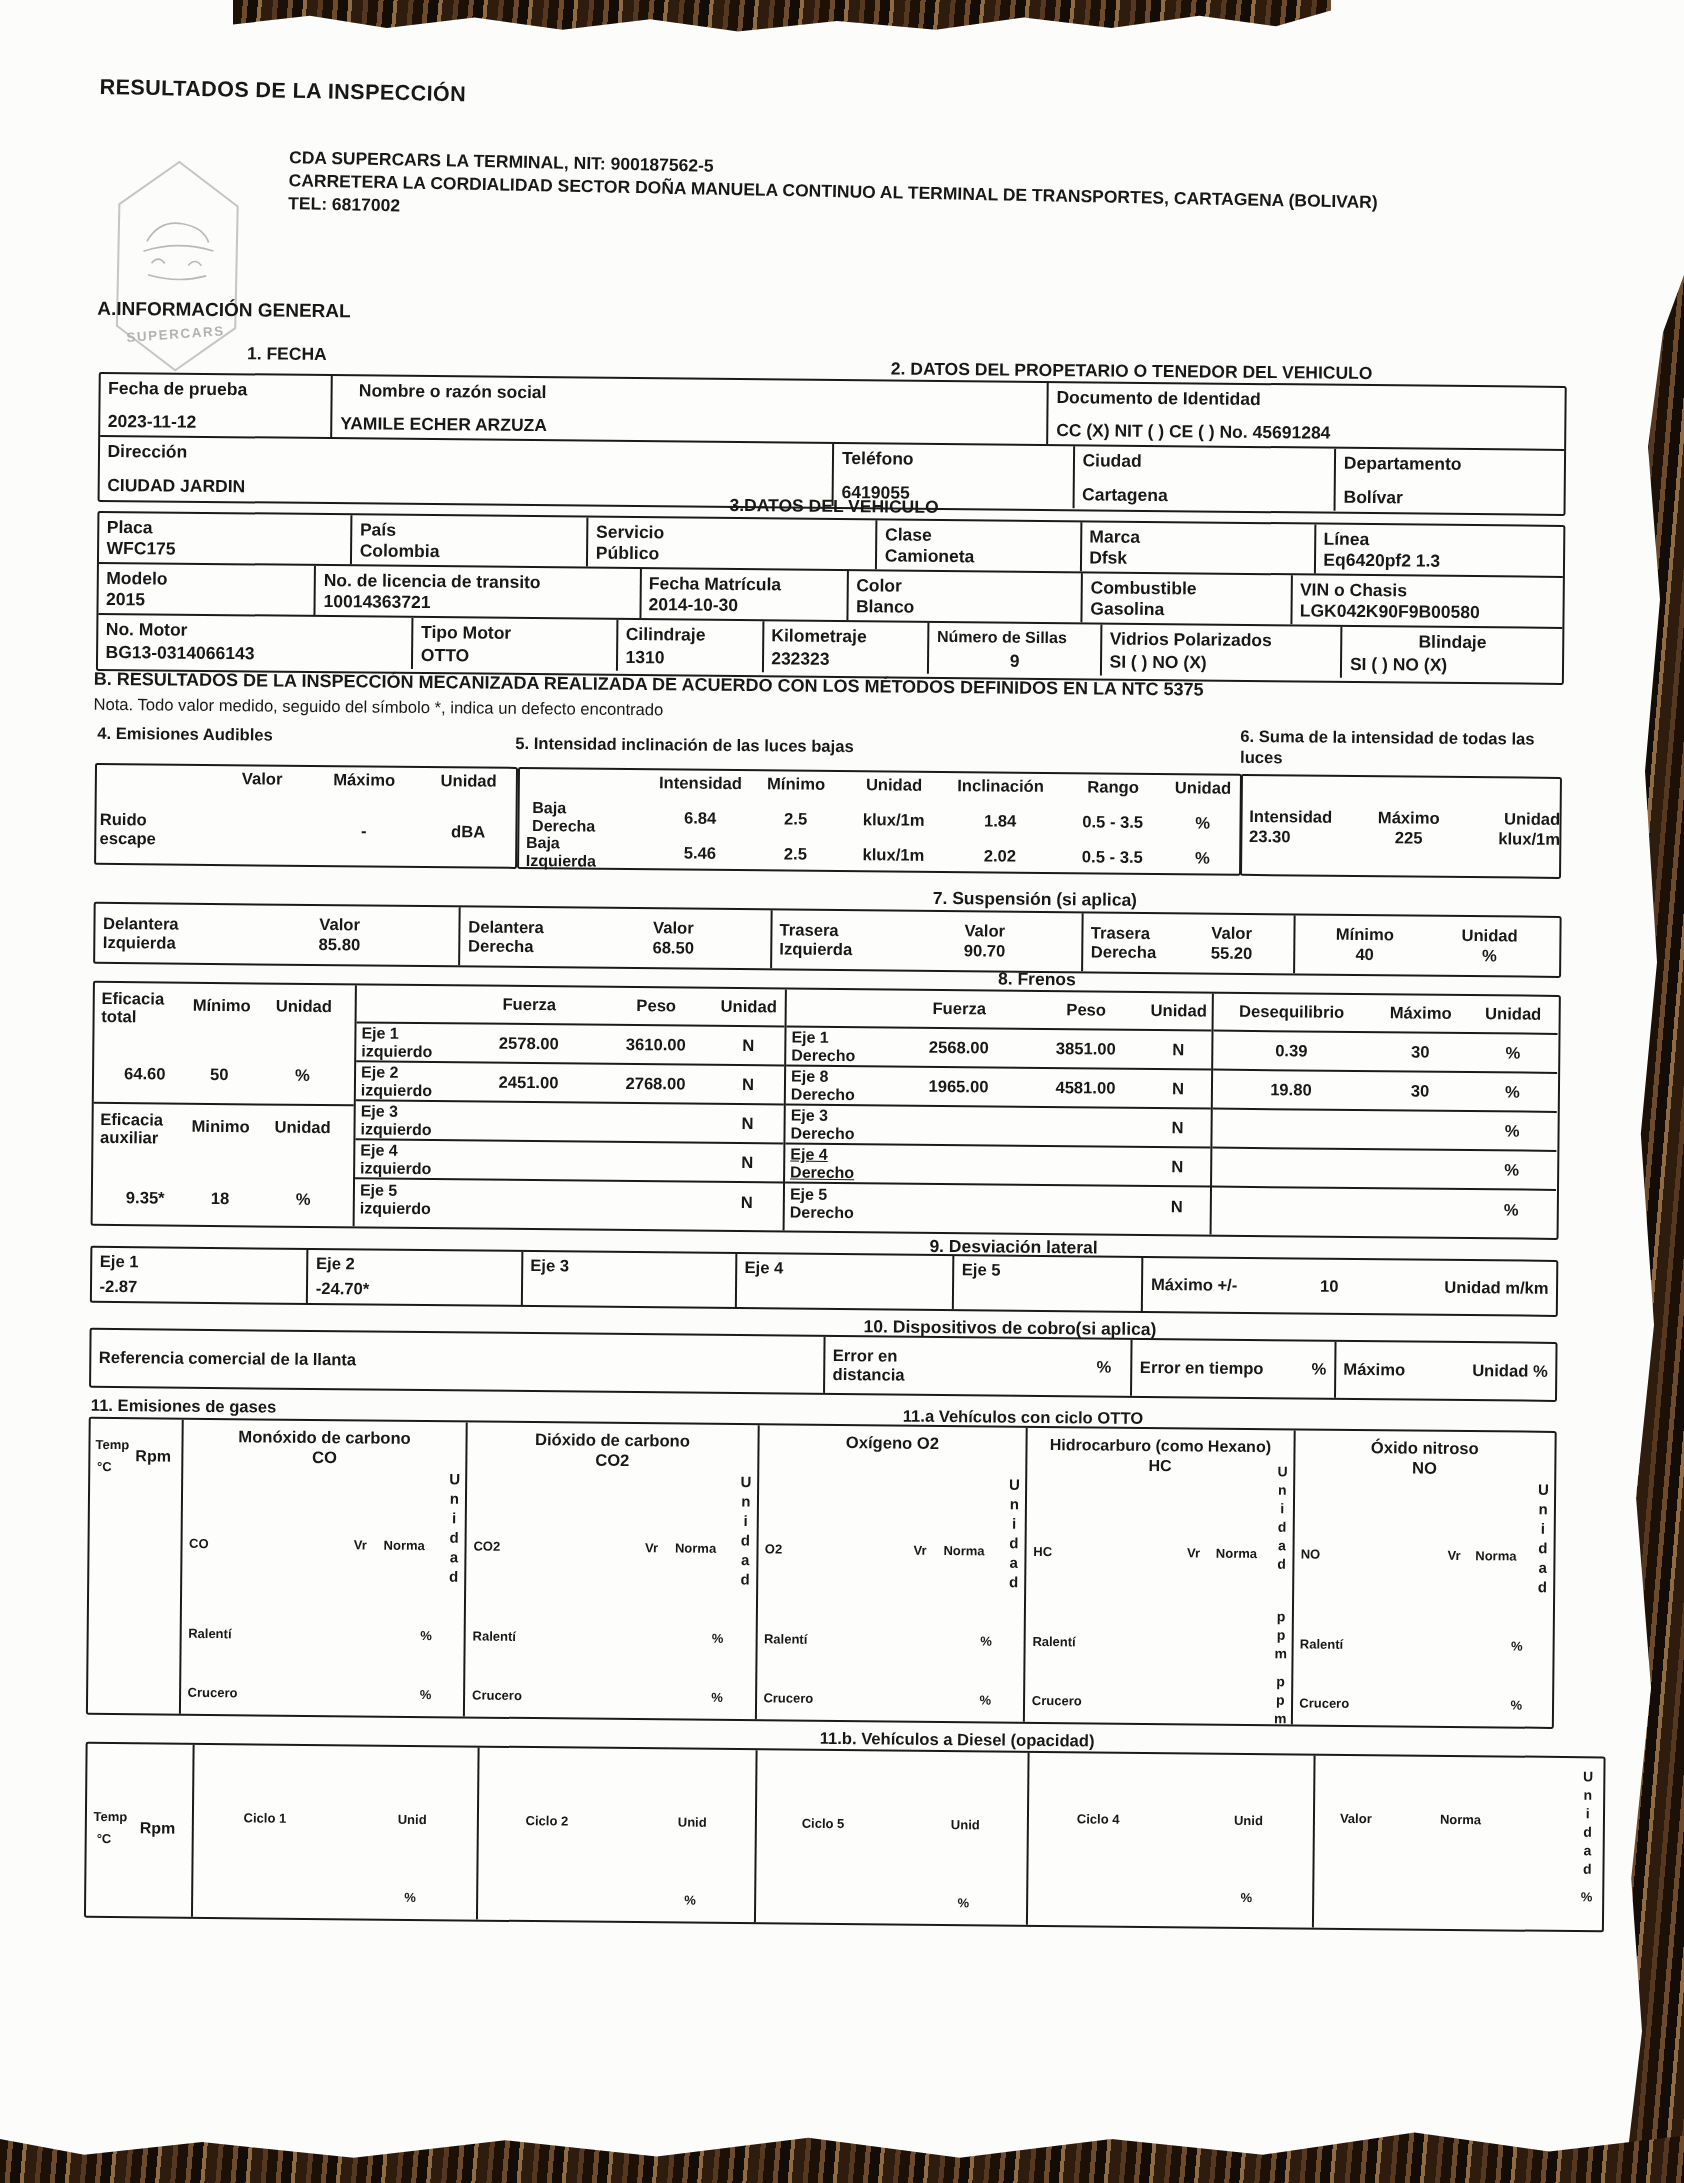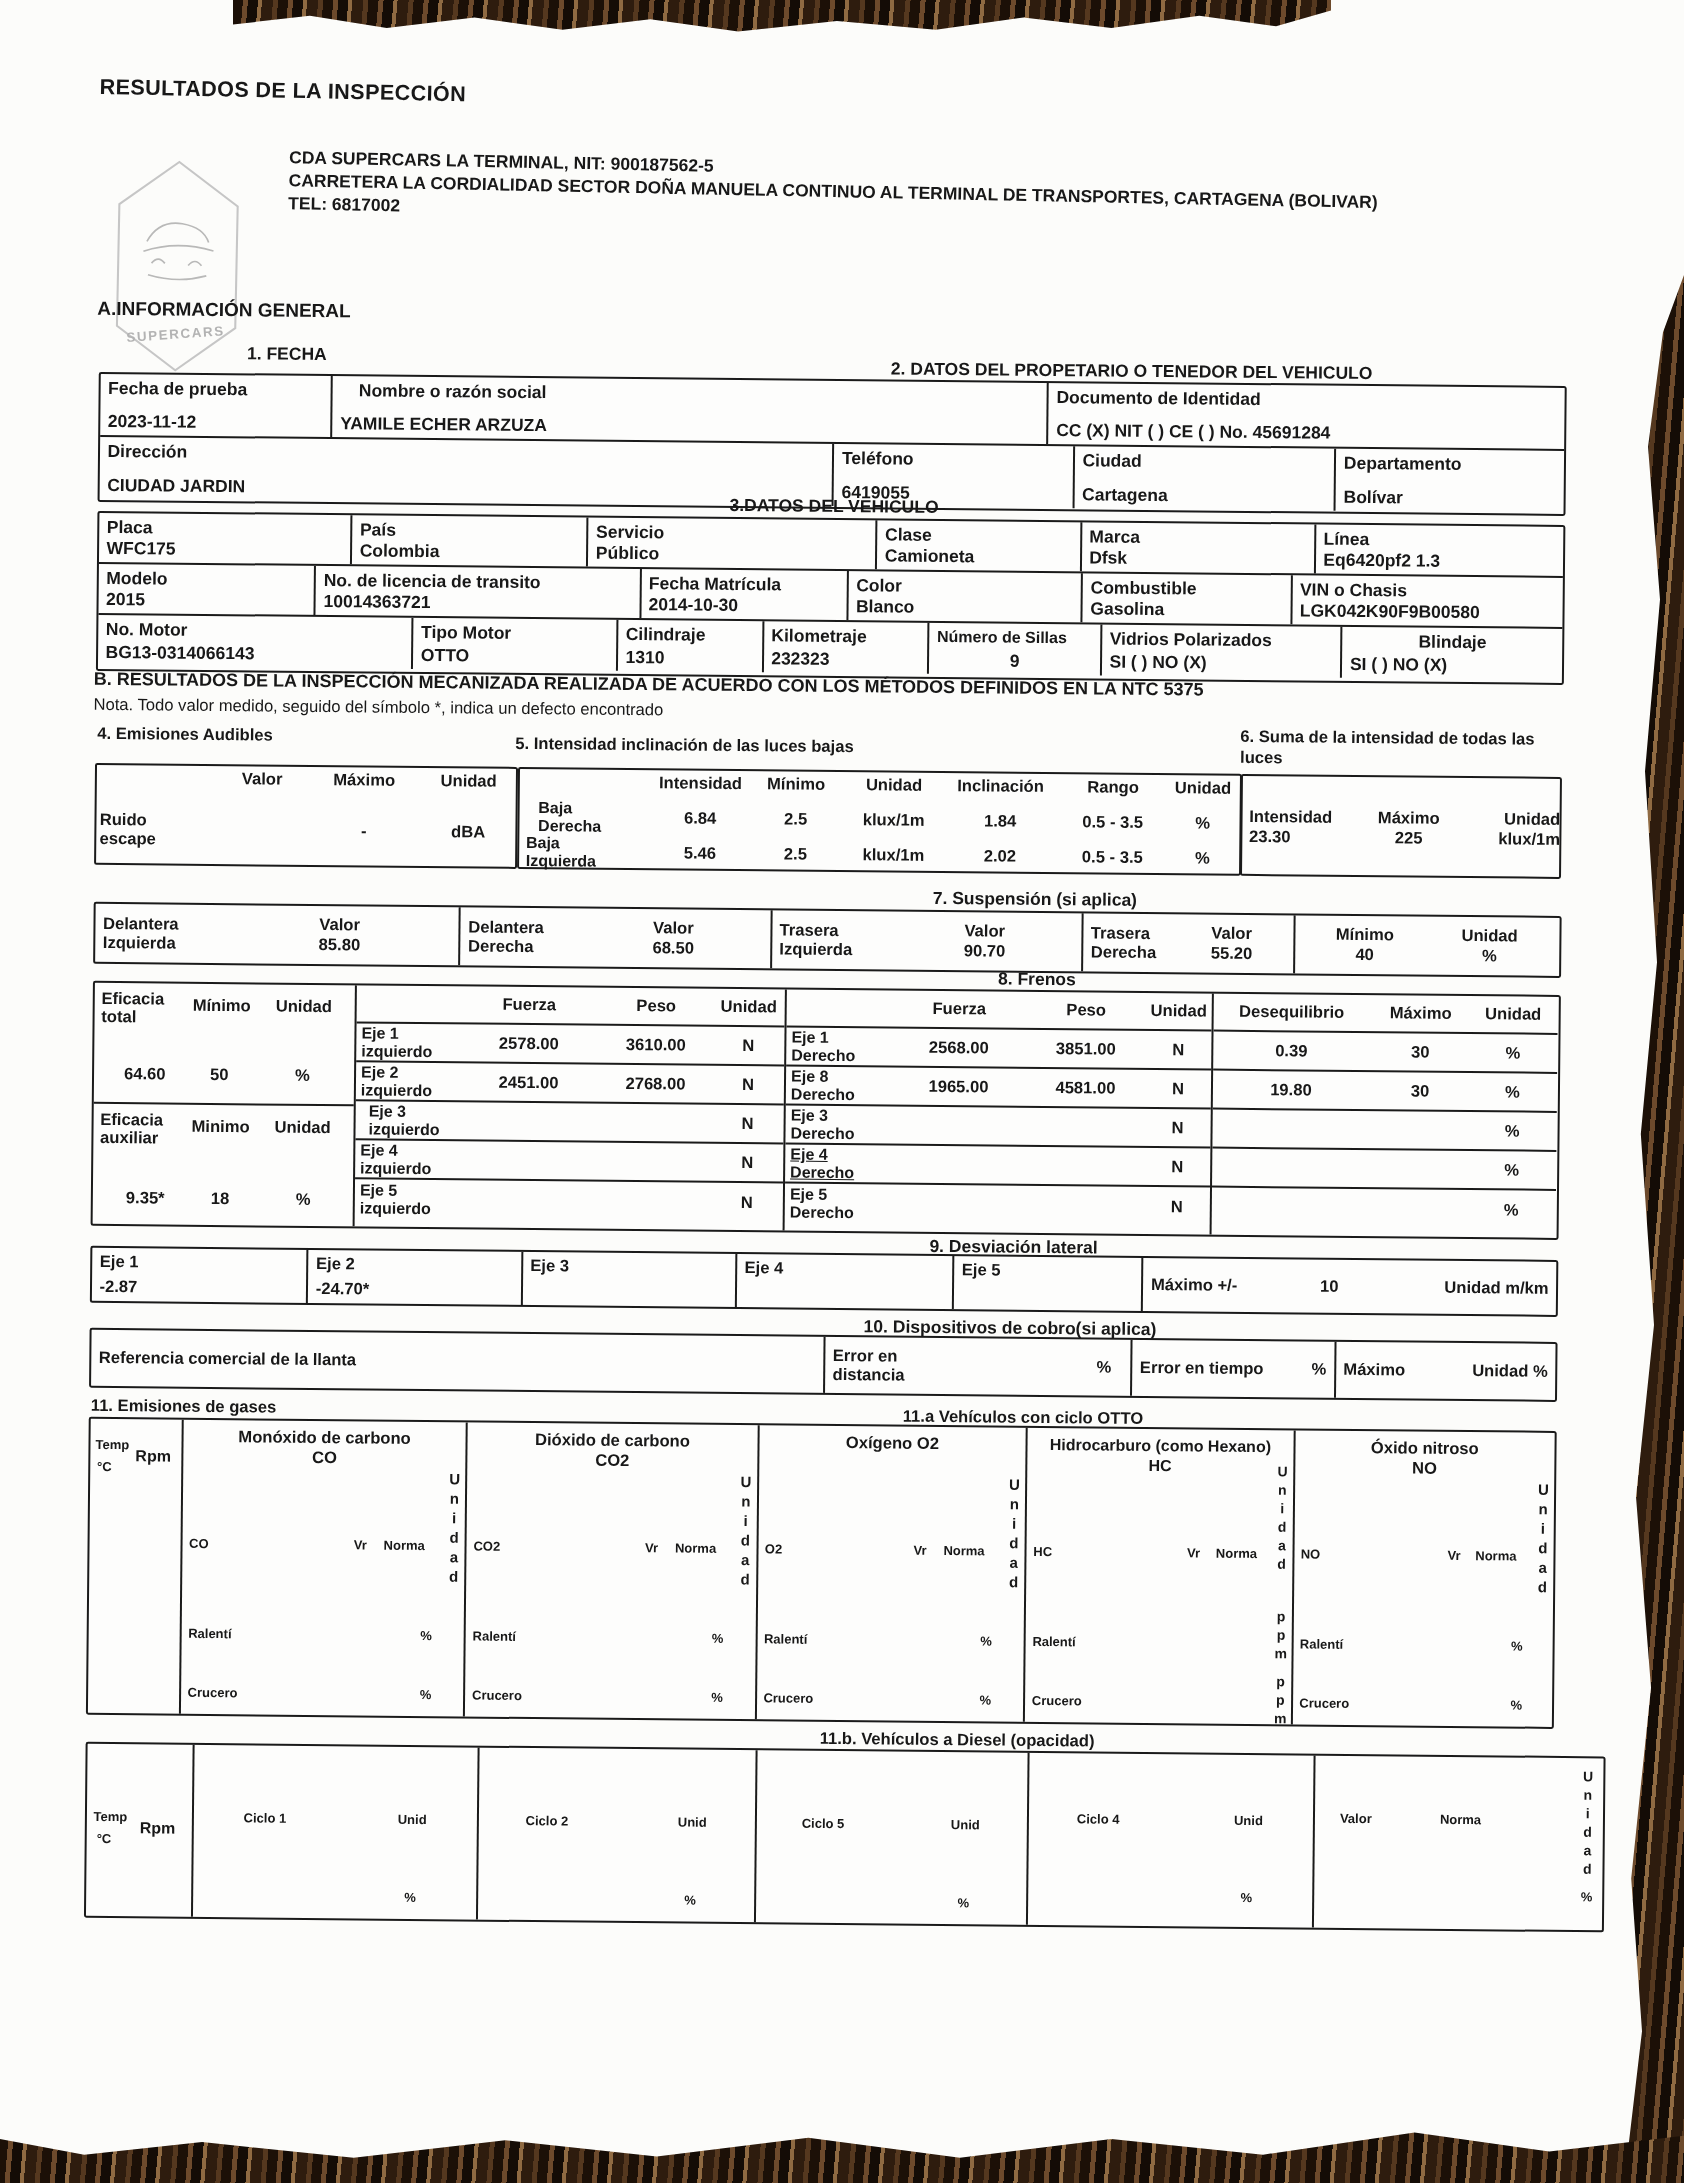--- a/index.html
+++ b/index.html
@@ -227,21 +227,21 @@
     <div class="tbl" style="left:523px;top:770px;width:724px;height:102px;">
       <div class="g5">
         <div></div>
         <div class="gh">Intensidad</div>
         <div class="gh">Mínimo</div>
         <div class="gh">Unidad</div>
         <div class="gh">Inclinación</div>
         <div class="gh">Rango</div>
         <div class="gh">Unidad</div>
 
-        <div class="t19" style="align-self:center;width:79px;padding-left:17px;">Baja Derecha</div>
+        <div class="t19" style="align-self:center;width:79px;padding-left:11px;">Baja Derecha</div>
         <div class="gv">6.84</div>
         <div class="gv">2.5</div>
         <div class="gv">klux/1m</div>
         <div class="gv">1.84</div>
         <div class="gv">0.5 - 3.5</div>
         <div class="gv">%</div>
 
         <div class="t19" style="align-self:center;width:79px;padding-left:5px;">Baja Izquierda</div>
         <div class="gv">5.46</div>
         <div class="gv">2.5</div>
@@ -342,21 +342,21 @@
           <div class="t20 ctr">3610.00</div>
           <div class="t20 ctr">N</div>
         </div>
         <div class="fr-row gmid">
           <div class="t19" style="padding-left:5px;width:71px;">Eje 2 izquierdo</div>
           <div class="t20 ctr">2451.00</div>
           <div class="t20 ctr">2768.00</div>
           <div class="t20 ctr">N</div>
         </div>
         <div class="fr-row gmid">
-          <div class="t19" style="padding-left:13px;width:71px;">Eje 3 izquierdo</div>
+          <div class="t19" style="padding-left:5px;width:71px;">Eje 3 izquierdo</div>
           <div class="t20 ctr"></div>
           <div class="t20 ctr"></div>
           <div class="t20 ctr">N</div>
         </div>
         <div class="fr-row gmid">
           <div class="t19" style="padding-left:5px;width:71px;">Eje 4 izquierdo</div>
           <div class="t20 ctr"></div>
           <div class="t20 ctr"></div>
           <div class="t20 ctr">N</div>
         </div>

